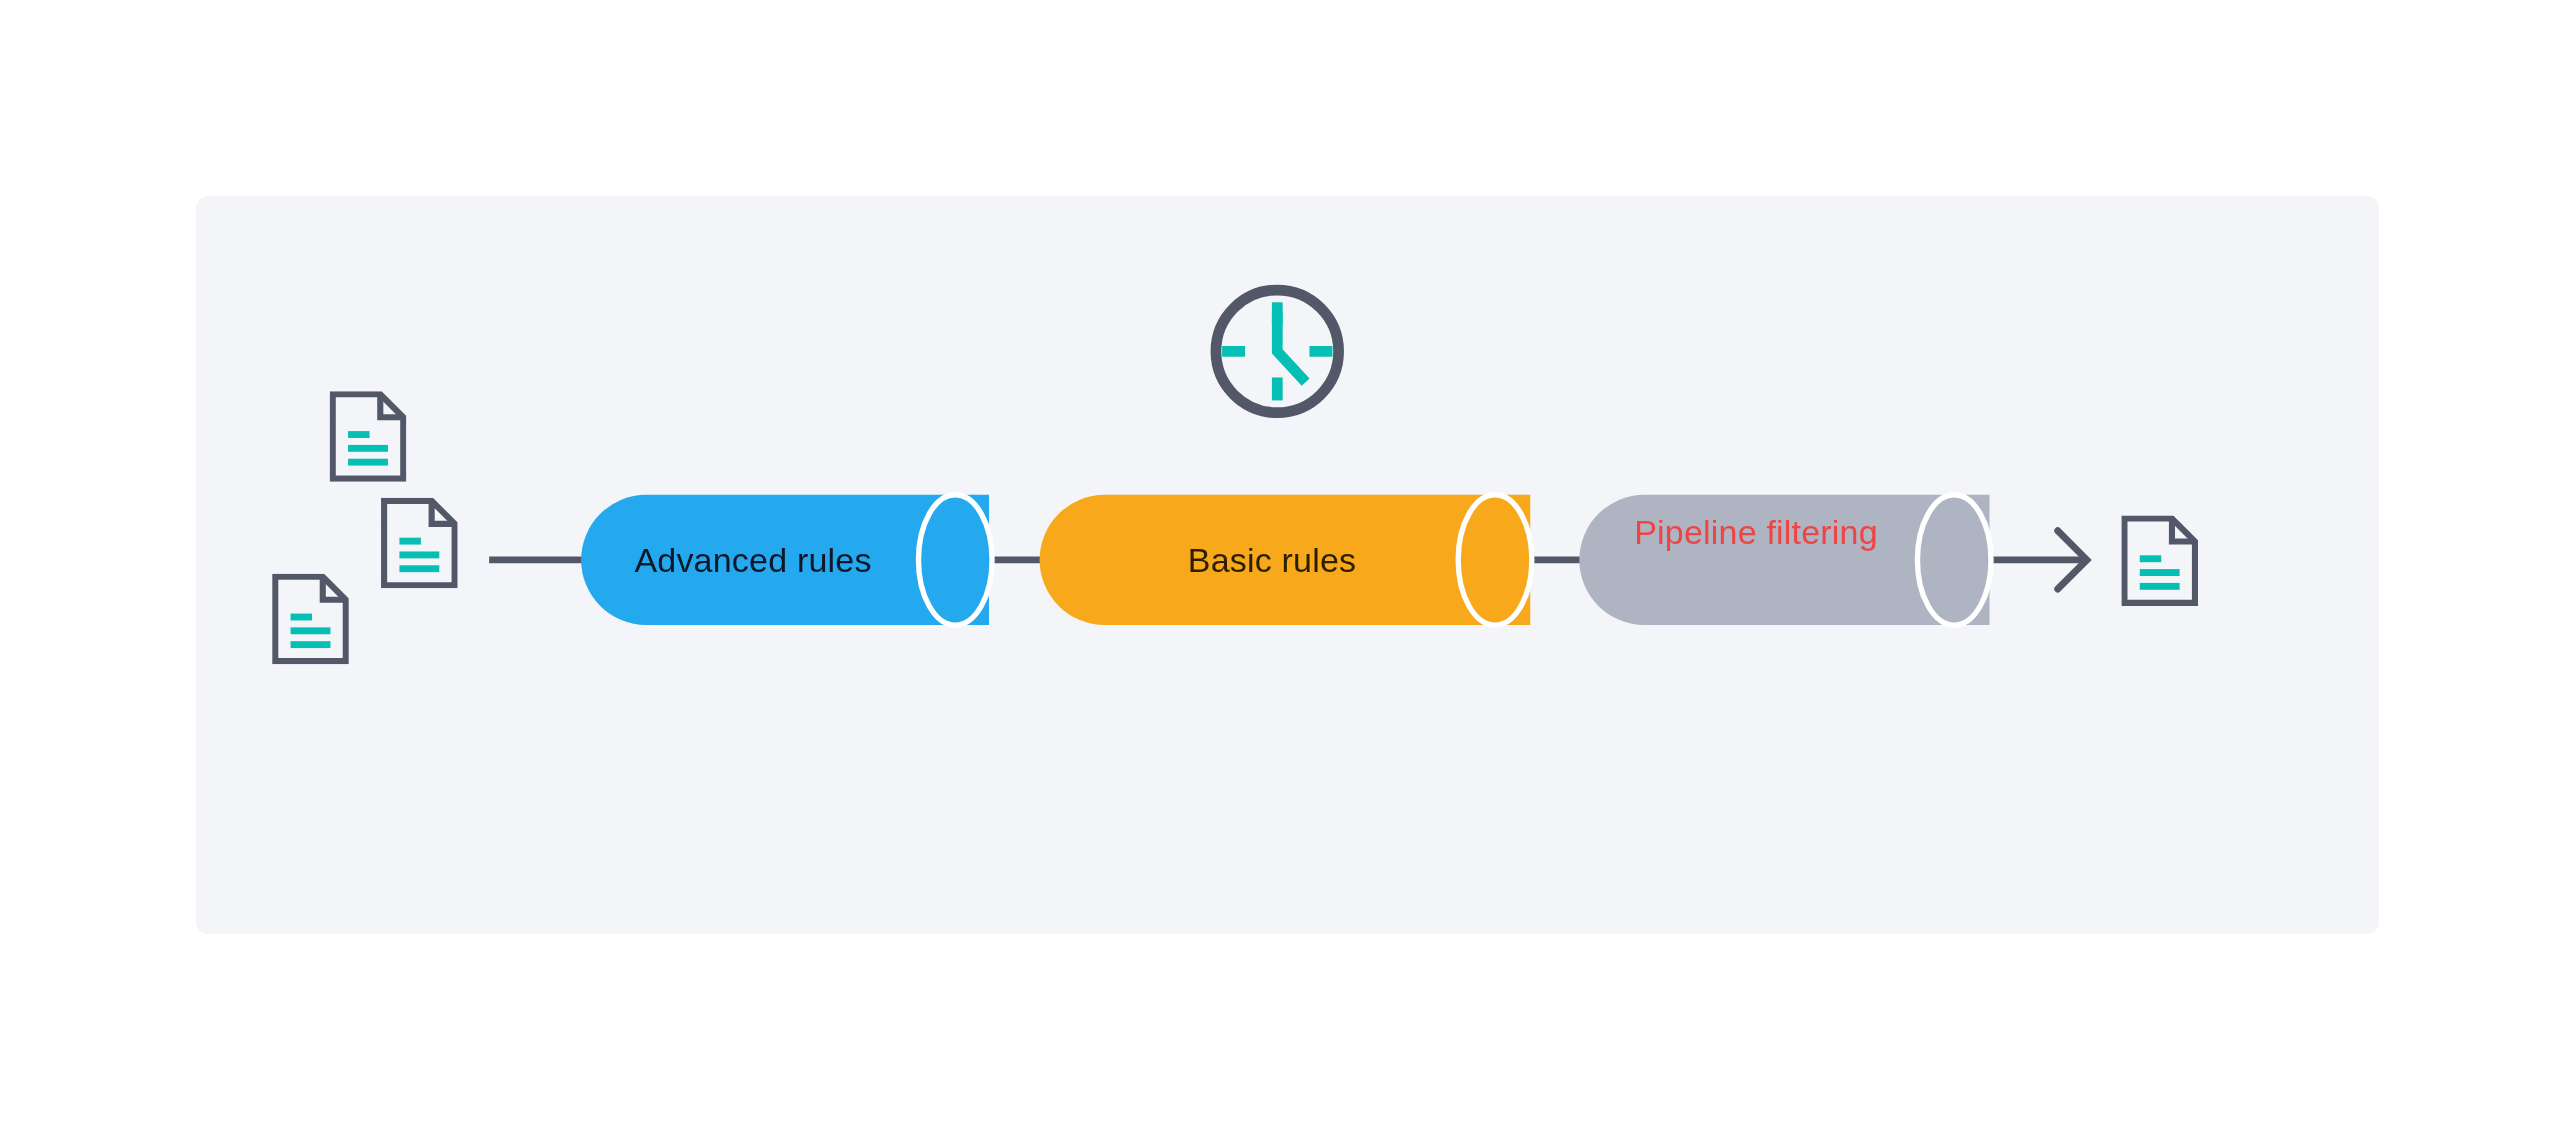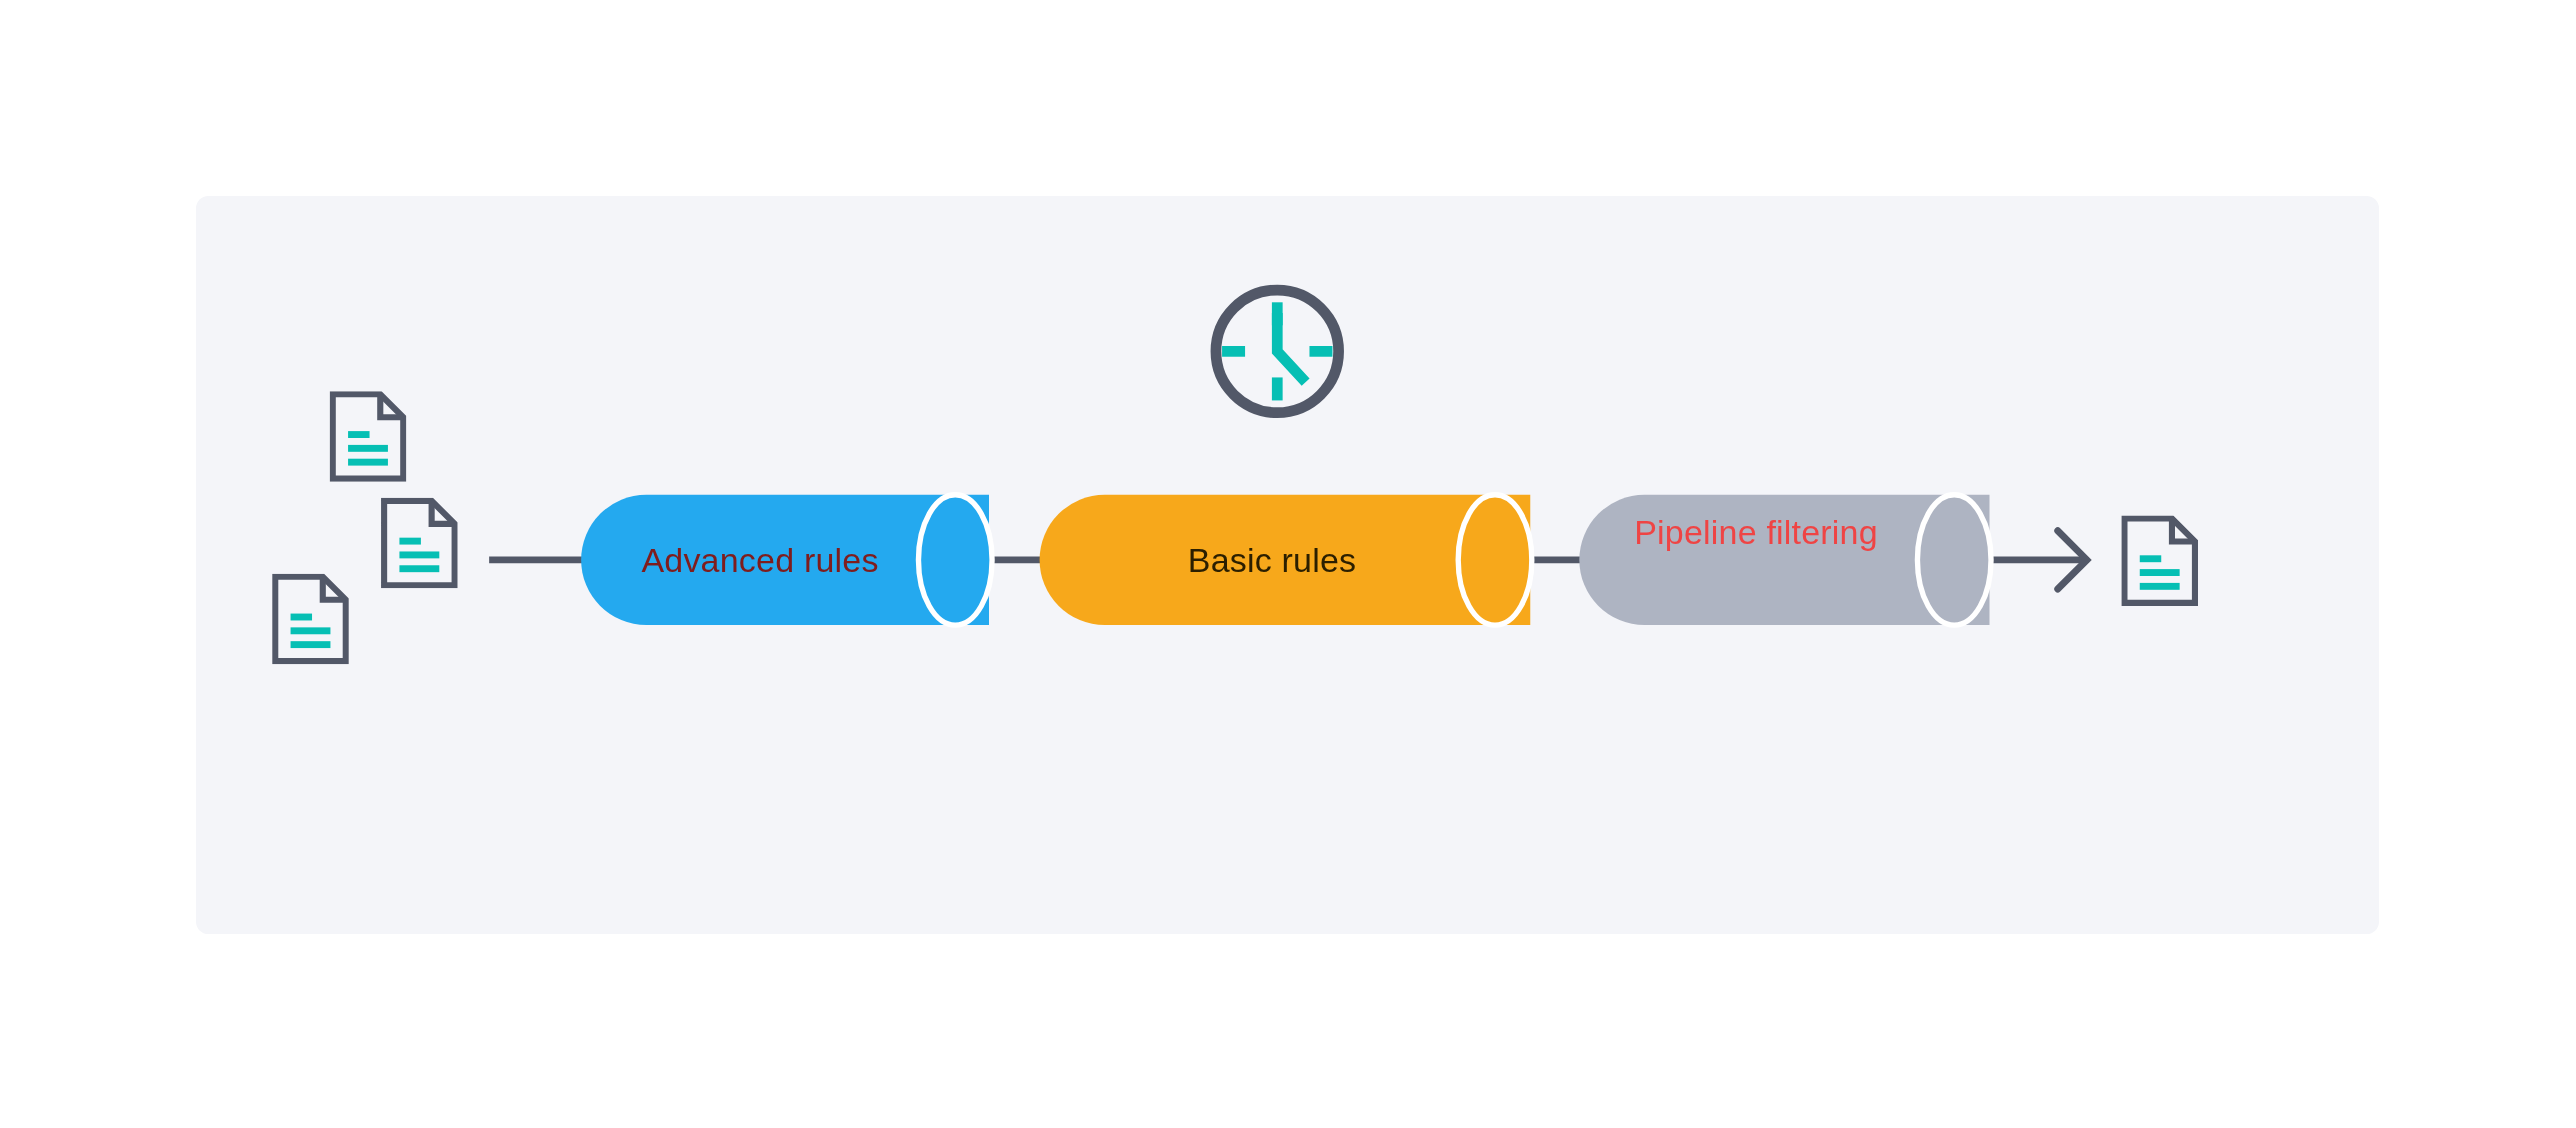--- a/index.html
+++ b/index.html
@@ -108,20 +108,20 @@
     </g>
 
     <use href="#doc-symbol" x="430" y="510" width="100" height="118"></use>
     <use href="#doc-symbol" x="497" y="649" width="100" height="118"></use>
     <use href="#doc-symbol" x="355" y="748" width="100" height="118"></use>
 
     <use href="#doc-symbol" x="2767" y="672" width="100" height="118"></use>
 
   </svg>
 
-  <div class="node-label" style="left:753px; top:560px; color:#7f1d1d;margin-left:7px;">Advanced rules</div>
+  <div class="node-label" style="left:753px; top:560px; color:#0f172a;">Advanced rules</div>
 
   <div class="node-label" style="left:1256px; top:560px; color:#2b1f00;margin-left:16px;">Basic rules</div>
 
   <div class="node-label" style="left:1756px; top:532px; color:#ef4444;">Pipeline filtering</div>
 
 </div>
 
 
 </body></html>

